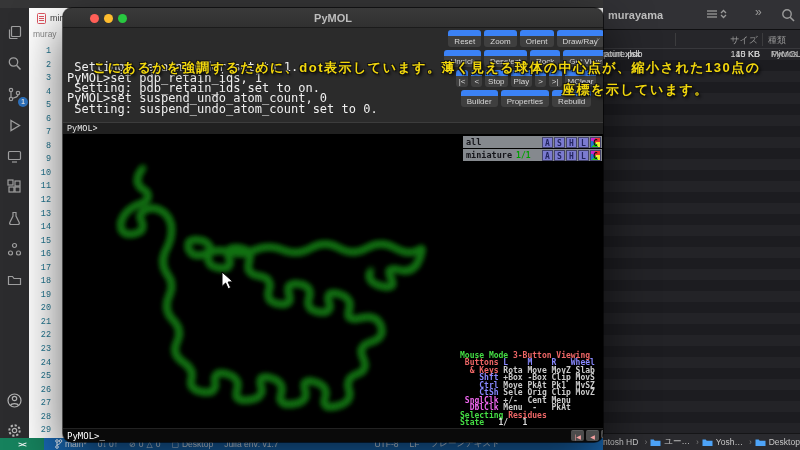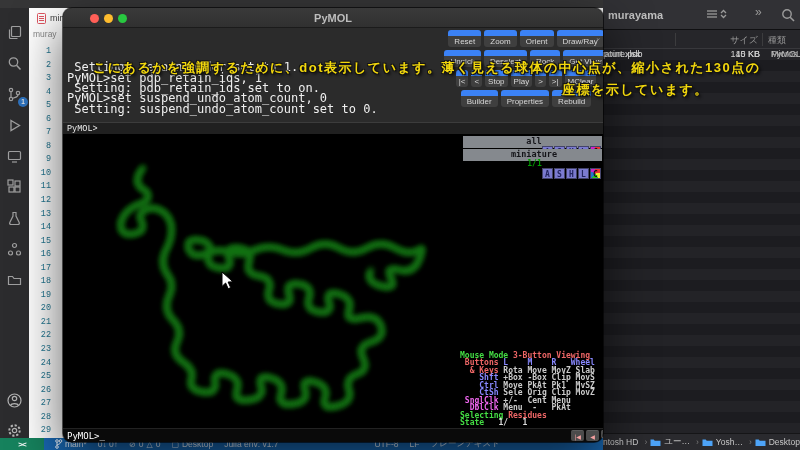--- a/index.html
+++ b/index.html
@@ -72,21 +72,21 @@
   .pm-btn-panel { right:2px; top:2px; width:150px; }
   .pm-btn-row { display:flex; justify-content:center; align-items:center; gap:3px; margin-bottom:3px; }
   .pbtn { background:#3f3f3f; border-top:6px solid #3b82f6; border-radius:3px; color:#d8d8d8;
     font-size:8px; padding:1px 6px; white-space:nowrap; }
   .pm-btn-row.small .pbtn { padding:1px 3px; }
   .chev { color:#999; font-size:7px; margin-left:1px; }
   .pm-prompt-strip { left:0; top:114px; width:540px; height:12px; background:#202020; border-top:1px solid #3c3c3c;
     font-family:Liberation Mono, monospace; font-size:8.5px; color:#eee; padding-left:4px; line-height:12px; }
   .pm-viewport { left:0; top:126px; width:540px; height:294px; background:#000; }
   .obj-row { position:absolute; left:400px; width:139px; height:12px; background:#85898e;
-    display:flex; align-items:center; font-family:"DejaVu Sans Mono", monospace;flex-direction:column; }
+    display:flex; align-items:center; font-family:"DejaVu Sans Mono", monospace; }
   .obj-name { font-size:8.5px; font-weight:bold; color:#15151a; padding-left:3px; }
   .obj-state { font-size:8px; color:#00a000; margin-left:4px; font-weight:bold; }
   .obj-actions { margin-left:auto; display:flex; gap:1px; padding-right:1px; }
   .obj-actions .abtn { width:11px; height:11px; background:#7b7bd0; color:#23255f; font-size:8px;
     font-weight:bold; text-align:center; line-height:11px; border:0.5px solid #44446a; }
   .obj-actions .abtn:last-child { background:conic-gradient(#e33 0 22%, #ee3 22% 42%, #2c2 42% 62%, #27c 62% 82%, #c2c 82% 100%); color:#111; }
   .mouse-panel { left:397px; top:344px; width:141px; font-family:"DejaVu Sans Mono", monospace;
     font-size:8px; line-height:7.45px; white-space:pre; font-weight:bold; }
   .pm-bottom { left:0; top:420px; width:645px; height:14px; background:#0a0a0a; border-top:1px solid #222; }
   .pm-bottom-prompt { left:4px; top:2px; font-family:"DejaVu Sans Mono", monospace; font-size:9px; color:#fff; }

